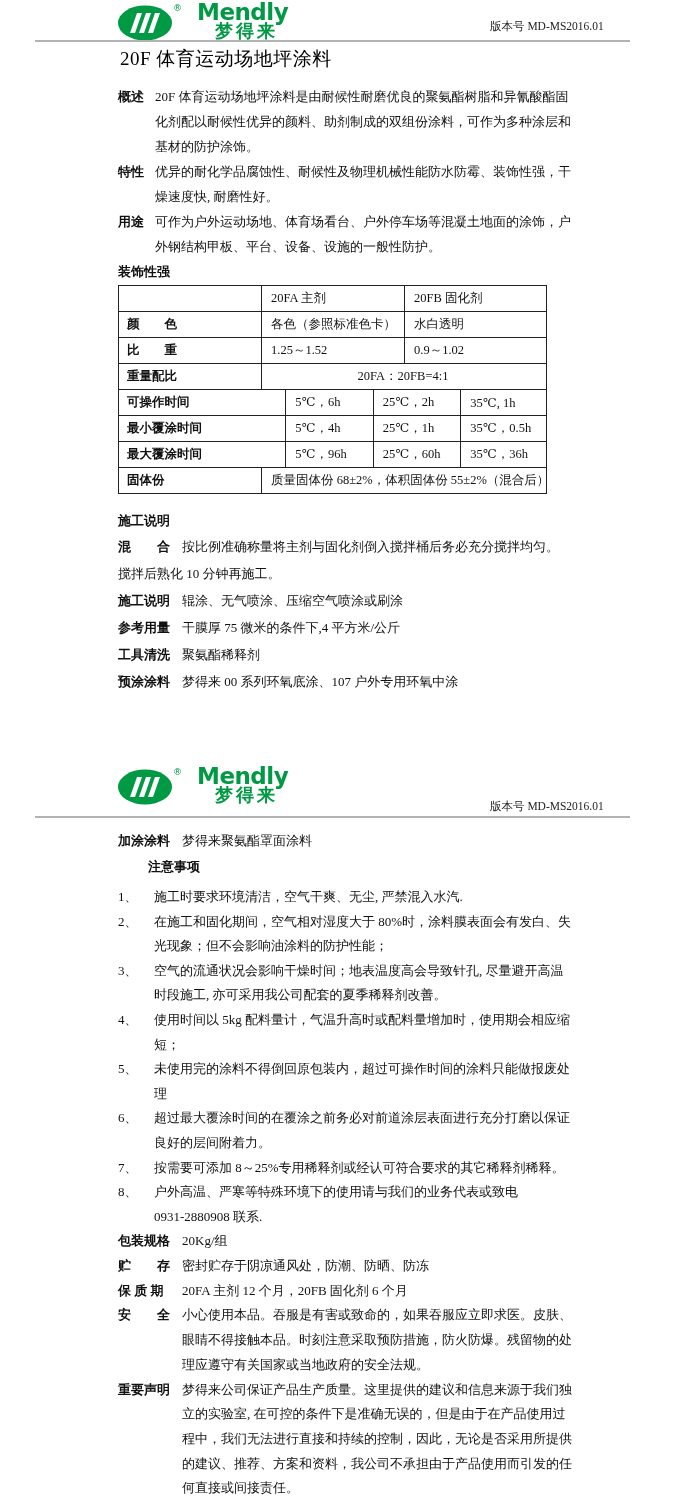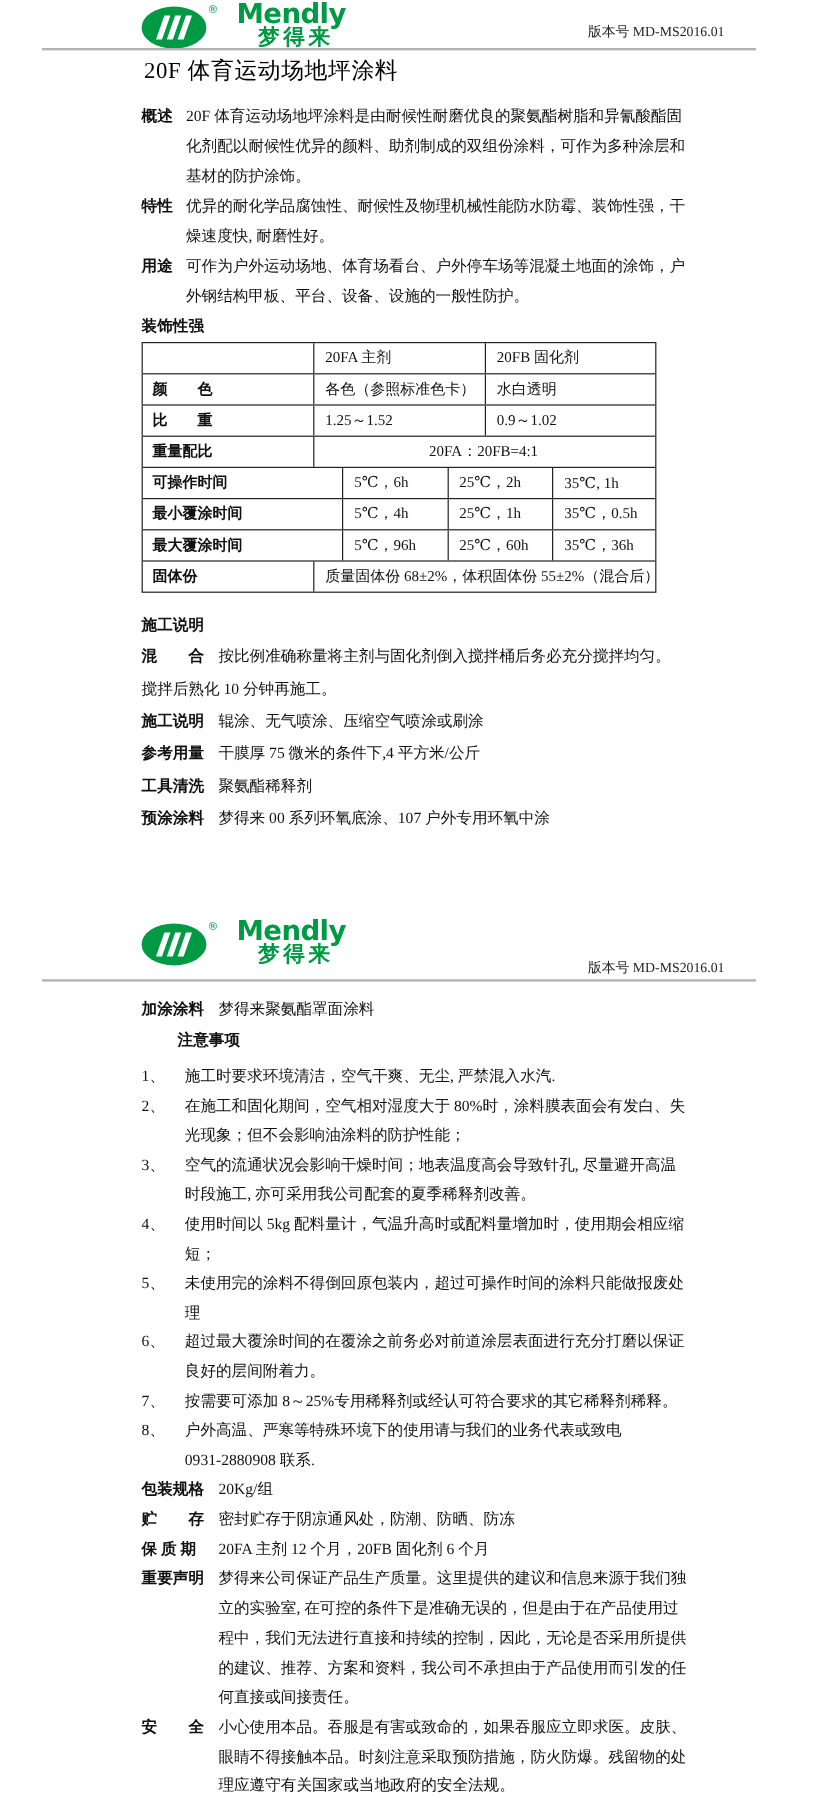--- a/index.html
+++ b/index.html
@@ -264,28 +264,28 @@
     </div>
     <div class="info-row">
       <span class="info-label">贮　　存</span>
       <span class="info-text">密封贮存于阴凉通风处，防潮、防晒、防冻</span>
     </div>
     <div class="info-row">
       <span class="info-label">保 质 期</span>
       <span class="info-text">20FA 主剂 12 个月，20FB 固化剂 6 个月</span>
     </div>
     <div class="info-row">
+      <span class="info-label">安　　全</span>
+      <span class="info-text">小心使用本品。吞服是有害或致命的，如果吞服应立即求医。皮肤、
+眼睛不得接触本品。时刻注意采取预防措施，防火防爆。残留物的处
+理应遵守有关国家或当地政府的安全法规。</span>
+    </div>
+    <div class="info-row">
       <span class="info-label">重要声明</span>
       <span class="info-text">梦得来公司保证产品生产质量。这里提供的建议和信息来源于我们独
 立的实验室, 在可控的条件下是准确无误的，但是由于在产品使用过
 程中，我们无法进行直接和持续的控制，因此，无论是否采用所提供
 的建议、推荐、方案和资料，我公司不承担由于产品使用而引发的任
 何直接或间接责任。</span>
     </div>
-    <div class="info-row">
-      <span class="info-label">安　　全</span>
-      <span class="info-text">小心使用本品。吞服是有害或致命的，如果吞服应立即求医。皮肤、
-眼睛不得接触本品。时刻注意采取预防措施，防火防爆。残留物的处
-理应遵守有关国家或当地政府的安全法规。</span>
-    </div>
 
   </div>
 </div>
 
 </body></html>

